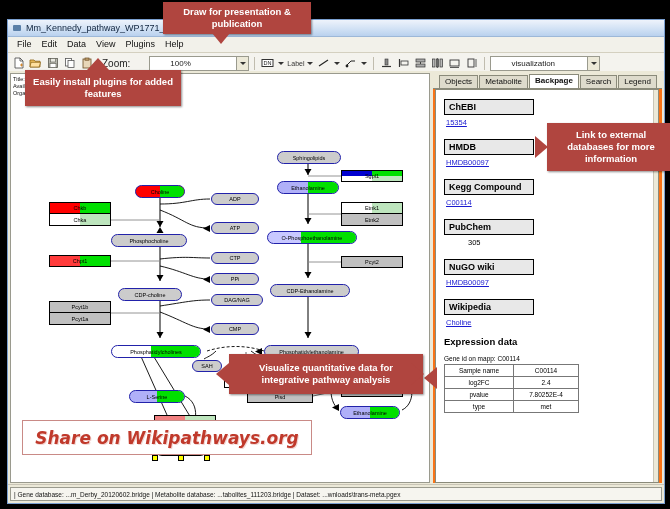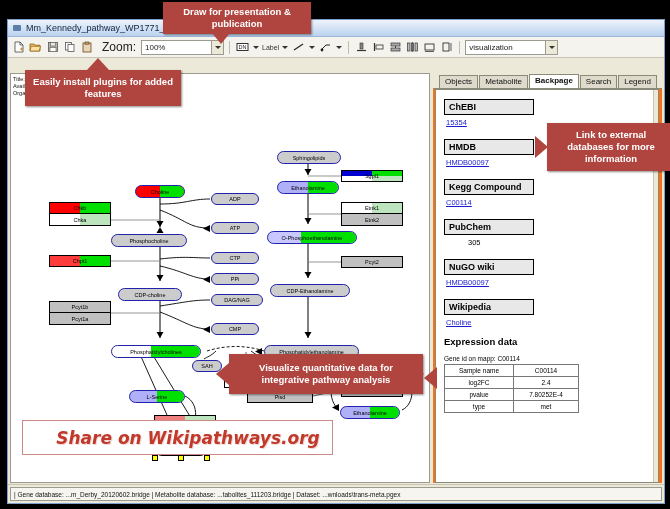--- a/index.html
+++ b/index.html
@@ -16,23 +16,23 @@
             background:#5a7fa8;border-radius:1px;}
   .titlebar .tb-title{font-size:9px;color:#10243e;white-space:nowrap;}
 
   .menubar{height:15px;background:#f2f1ea;border-bottom:1px solid #d4d0c0;display:flex;align-items:center;padding-left:4px;}
   .menubar .mi{font-size:9px;color:#111;padding:0 5px;line-height:15px;}
 
   .toolbar{height:20px;background:#f4f3ee;border-bottom:1px solid #c8c4b4;display:flex;align-items:center;padding-left:3px;gap:2px;}
   .tbtn{width:15px;height:15px;display:flex;align-items:center;justify-content:center;}
   .tbtn svg{display:block;}
   .sep{width:1px;height:13px;background:#c0bcae;margin:0 3px;}
-  .zoomlab{font-size:12px;color:#222;margin:0 3px 0 6px;}
+  .zoomlab{font-size:10px;color:#222;margin:0 17px 0 6px;}
   .combo{height:13px;border:1px solid #9a9a8e;background:#fff;display:flex;align-items:center;
-         font-size:8px;color:#222;padding-left:3px;position:relative;}
+         font-size:8px;color:#222;padding-left:20px;position:relative;}
   .combo .arw{position:absolute;right:0;top:0;bottom:0;width:11px;background:#ece9d8;
          border-left:1px solid #9a9a8e;display:flex;align-items:center;justify-content:center;}
   .combo .arw:after{content:"";border-left:3px solid transparent;border-right:3px solid transparent;border-top:3px solid #333;}
   .mini-arw{width:8px;height:14px;display:flex;align-items:center;justify-content:center;}
   .mini-arw:after{content:"";border-left:3px solid transparent;border-right:3px solid transparent;border-top:3px solid #333;}
   .tlabel{font-size:7px;color:#333;}
 
   
   .bodyarea{position:absolute;left:0;top:51px;right:0;bottom:18px;display:flex;background:#ece9d8;}
   .canvaswrap{position:relative;width:418px;background:#fff;border:1px solid #9a9a8e;margin:2px 0 2px 2px;overflow:hidden;}
@@ -75,35 +75,43 @@
 
   
   .callout{position:absolute;background:#b0453f;color:#fff;font-weight:bold;display:flex;
            align-items:center;justify-content:center;text-align:center;z-index:40;
            box-shadow:1px 1px 2px rgba(0,0,0,.45);line-height:1.25;}
   .ctri{position:absolute;width:0;height:0;z-index:40;}
   .ctri.down{border-left:9px solid transparent;border-right:9px solid transparent;border-top:11px solid #b0453f;}
   .ctri.up{border-left:11px solid transparent;border-right:11px solid transparent;border-bottom:12px solid #b0453f;}
   .ctri.left{border-top:11px solid transparent;border-bottom:11px solid transparent;border-right:13px solid #b0453f;}
   .ctri.right{border-top:11px solid transparent;border-bottom:11px solid transparent;border-left:13px solid #b0453f;}
-  .share{position:absolute;z-index:40;border:1px solid #c98a86;background:#fff;display:flex;align-items:center;justify-content:center;padding-left:21px;}
+  .share{position:absolute;z-index:40;border:1px solid #c98a86;background:#fff;display:flex;align-items:center;justify-content:center;}
   .share span{font-size:17px;font-weight:bold;font-style:italic;color:#c0392b;
               text-shadow:1px 1px 0 #f2d7d4;font-family:"DejaVu Sans",sans-serif;}
 </style>
 </head>
 <body>
 
 <div id="root">
   <div class="win">
 
     <div class="titlebar">
       <span class="tb-ico"></span>
       <span class="tb-title">Mm_Kennedy_pathway_WP1771_45176.gpml</span>
     </div>
 
+    <div class="menubar">
+      <span class="mi">File</span>
+      <span class="mi">Edit</span>
+      <span class="mi">Data</span>
+      <span class="mi">View</span>
+      <span class="mi">Plugins</span>
+      <span class="mi">Help</span>
+    </div>
 
     <div class="toolbar">
       <span class="tbtn">
         <svg width="12" height="12" viewBox="0 0 12 12">
             <path d="M2 1h5l3 3v7H2z" fill="#fff" stroke="#444" stroke-width=".8"></path>
             <path d="M7 1v3h3" fill="none" stroke="#444" stroke-width=".8"></path>
             <path d="M8.5 6.5v3M7 8h3" stroke="#d08020" stroke-width=".9"></path>
           </svg>
       </span>
       <span class="tbtn">

